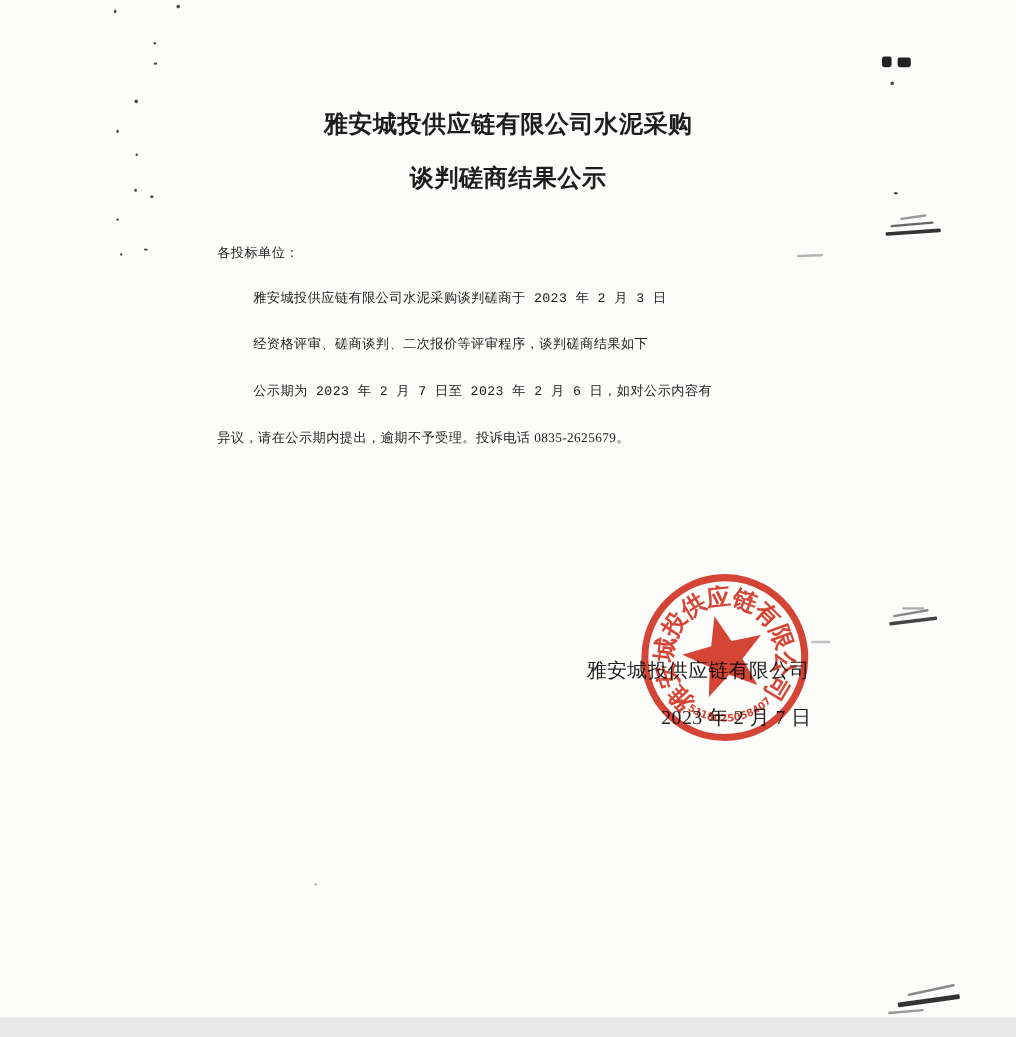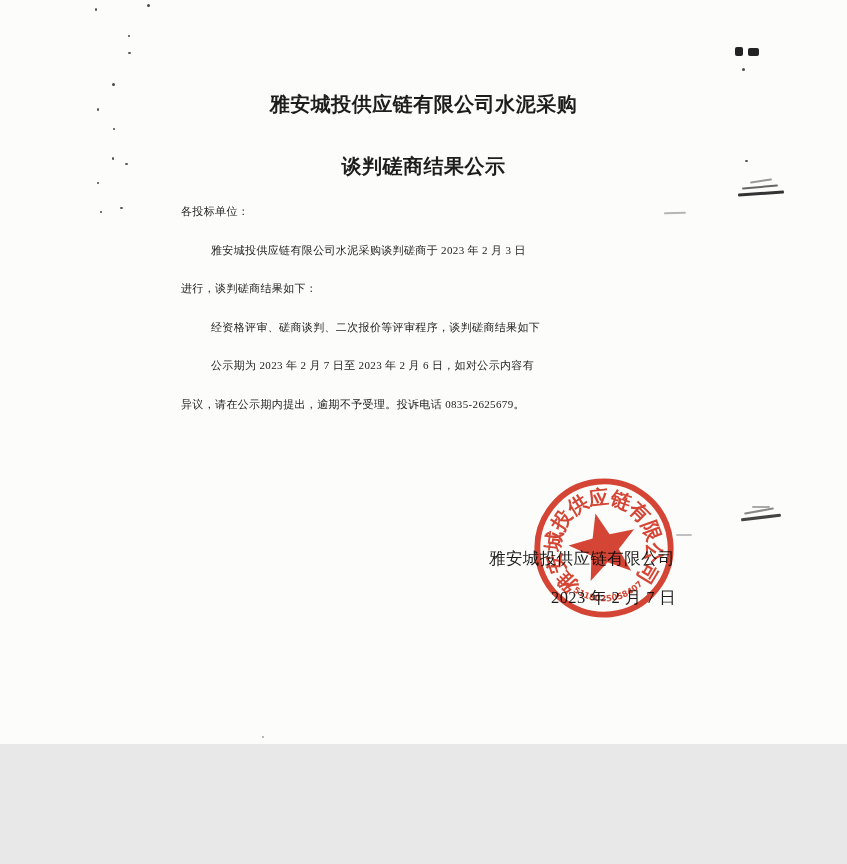--- a/index.html
+++ b/index.html
@@ -1,33 +1,33 @@
 <!DOCTYPE html>
 <html><head>
 <meta charset="utf-8">
 <style>
   html,body { margin:0; padding:0; background:#e8e8e8; }
   .page {
-    position:relative; width:847px; height:744px; margin:0 auto;
+    position:relative; width:847px; height:848px; margin:0 auto;
     background:#fcfcfa; overflow:hidden;
     font-family:"Liberation Serif","DejaVu Serif",serif; color:#1d1d1d;
   }
   .title {
     position:absolute; left:0; width:100%; margin:0;
     text-align:center; font-weight:bold; font-size:20px; line-height:24px;
     letter-spacing:0.5px;
   }
   #title1 { top:92px; }
-  #title2 { top:154px; }
+  #title2 { top:137px; }
   .doc-body {
     position:absolute; left:181px; top:192px; width:520px;
     font-size:11px; letter-spacing:0.35px;
   }
   .doc-body .line { height:38.6px; line-height:38.6px; white-space:nowrap; }
-  .doc-body .line.indent { padding-left:30px; }
+  .doc-body .line.indent { padding-left:30px;font-family:Liberation Mono, monospace; }
   .doc-body b { font-weight:bold; }
   .sig { position:absolute; font-size:16.5px; letter-spacing:0.4px; white-space:nowrap; }
   #sig-company { left:489px; top:548px; }
   #sig-date    { left:551px; top:587px; }
   .seal {
     position:absolute; left:530px; top:474px; width:148px; height:148px;
     transform:rotate(-6deg); mix-blend-mode:multiply; opacity:0.93;
   }
   .seal svg { width:100%; height:100%; display:block; }
   .seal text { font-family:"Liberation Serif","DejaVu Serif",serif; font-weight:bold; }
@@ -41,21 +41,20 @@
 <body>
 
 <div class="page">
 
   <h1 class="title" id="title1">雅安城投供应链有限公司水泥采购</h1>
   <h2 class="title" id="title2">谈判磋商结果公示</h2>
 
   <div class="doc-body" id="doc-body">
       <div class="line"><span>各投标单位：</span></div>
       <div class="line indent"><span>雅安城投供应链有限公司水泥采购谈判磋商于 2023 年 2 月 3 日</span></div>
-      <div class="line"><span>进行，谈判磋商结果如下：</span></div>
       <div class="line indent"><span>经资格评审、磋商谈判、二次报价等评审程序，谈判磋商结果如下</span></div>
       <div class="line indent"><span>公示期为 2023 年 2 月 7 日至 2023 年 2 月 6 日，如对公示内容有</span></div>
       <div class="line"><span>异议，请在公示期内提出，逾期不予受理。投诉电话 0835-2625679。</span></div>
     </div>
 
   <div class="sig" id="sig-company">雅安城投供应链有限公司</div>
   <div class="sig" id="sig-date">2023 年 2 月 7 日</div>
 
   <div class="seal" style="color: rgb(213, 56, 38);">
     <svg viewBox="0 0 200 200">

